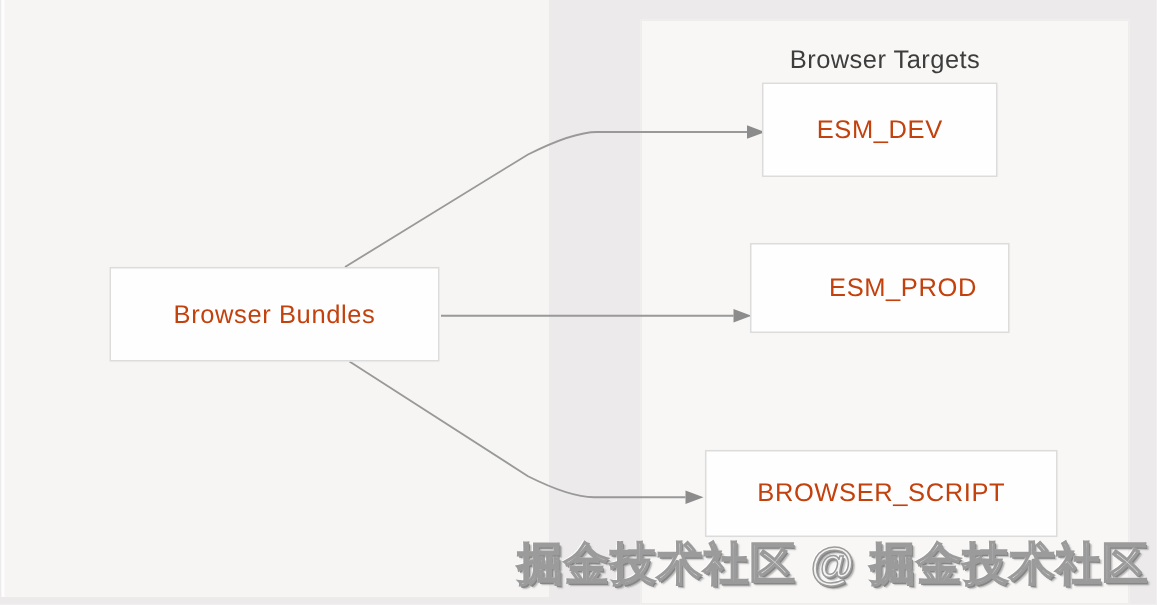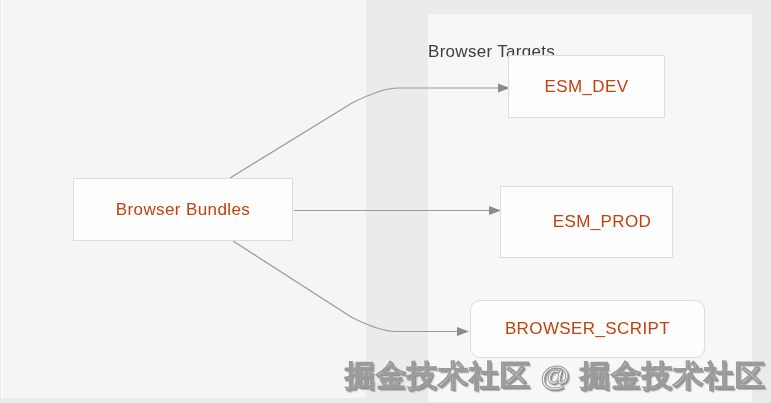--- a/index.html
+++ b/index.html
@@ -30,21 +30,22 @@
     position: absolute;
     left: 427px;
     top: 13px;
     width: 326px;
     height: 390px;
     background: #f8f7f6;
     border: 1px solid #eeedec;
     box-sizing: border-box;
   }
   .cluster-title {
-    margin-top: 28px;
+    margin-top: 16px;
+    text-align: center;
     font-size: 17px;
     color: #3d3d3d;
     letter-spacing: 0.3px;
   }
   
   .edges {
     position: absolute;
     left: 0;
     top: 0;
     width: 771px;
@@ -60,22 +61,22 @@
     display: flex;
     align-items: center;
     justify-content: center;
     font-size: 17px;
     color: #c2410c;
     letter-spacing: 0.4px;
     box-shadow: 0 0 1px rgba(0,0,0,0.04);
   }
   .node-source  { left: 73px;  top: 178px; width: 220px; height: 63px; }
   .node-esm-dev { left: 508px; top: 55px;  width: 157px; height: 63px; }
-  .node-esm-prod{ left: 500px; top: 186px; width: 173px; height: 72px; padding-left: 31px; }
-  .node-browser-script { left: 470px; top: 300px; width: 235px; height: 58px; border-radius: 10px; }
+  .node-esm-prod{ left: 500px; top: 162px; width: 173px; height: 60px; padding-left: 31px; }
+  .node-browser-script { left: 470px; top: 300px; width: 235px; height: 58px; }
   
   .watermark {
     position: absolute;
     right: 5px;
     bottom: 6px;
     font-size: 30px;
     font-weight: bold;
     color: #f3f2f1;
     -webkit-text-stroke: 1px #9b9b9b;
     text-shadow:

